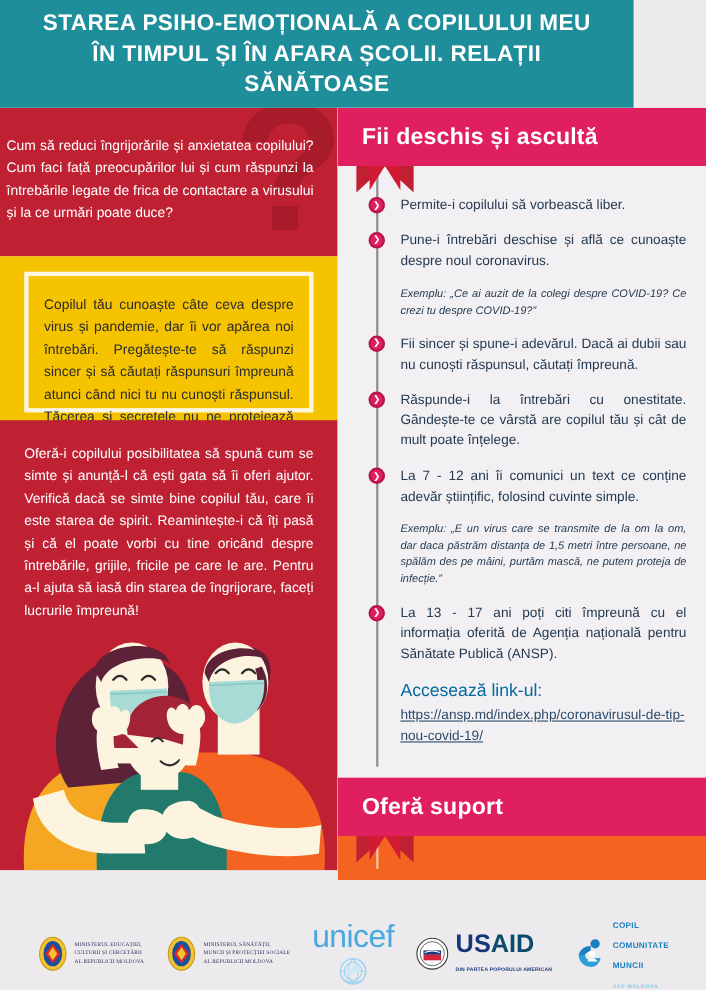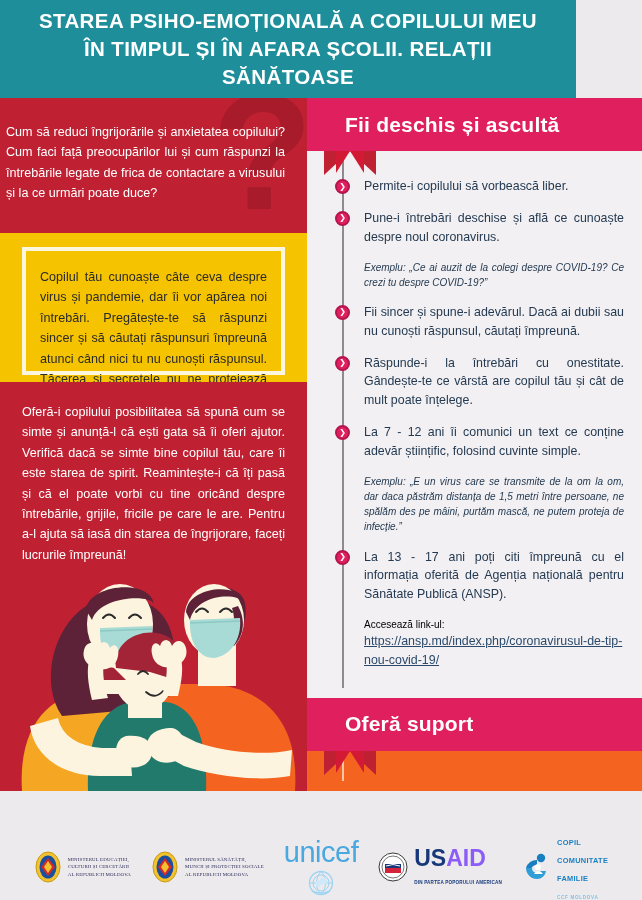--- a/index.html
+++ b/index.html
@@ -68,21 +68,21 @@
   .family{position:absolute;left:0;bottom:0;width:307px;height:215px;z-index:2;}
 
   
   .right-col{position:absolute;left:307px;top:98px;width:335px;height:702px;background:#eceaec;overflow:hidden;}
 
   .sec-head{
     position:relative;width:335px;height:53px;
     background:#e01f5e;display:flex;align-items:center;
   }
   .sec-head h2{
-    margin:16px;padding:0 0 0 22px;
+    margin:0;padding:0 0 0 22px;
     color:#ffffff;font-size:21px;font-weight:bold;letter-spacing:.2px;
   }
   .ribbon-tail{
     position:absolute;left:17px;top:100%;
     width:0;height:0;
     border-left:26px solid #bf2133;
     border-right:26px solid #bf2133;
     border-bottom:24px solid transparent;
     z-index:4;
   }
@@ -122,21 +122,21 @@
     color:#243a52;font-size:12.4px;line-height:1.52;text-align:justify;
   }
   .note-row{
     position:relative;display:flex;margin:0 0 13px 0;padding:0 18px 0 57px;
   }
   .note-text{
     color:#243a52;font-size:10px;line-height:1.52;
     font-style:italic;text-align:justify;
   }
   .link-row{position:relative;padding:0 18px 0 57px;margin:0 0 14px 0;}
-  .link-lead{color:#000000;font-size:10px;line-height:1.52;display:block;}
+  .link-lead{color:#0369a1;font-size:16px;line-height:1.52;display:block;}
   .link-url{
     color:#2b4a6b;font-size:12.4px;line-height:1.52;
     text-decoration:underline;word-break:break-all;display:block;
   }
 
   
   .footer{
     position:absolute;left:0;top:800px;width:642px;height:100px;
     background:#eceaec;
     display:flex;align-items:center;justify-content:center;gap:20px;
@@ -149,21 +149,21 @@
     font-size:4.9px;line-height:1.45;color:#2b2b5a;
     letter-spacing:.15px;white-space:nowrap;
   }
   .unicef{display:flex;align-items:center;gap:3px;flex-direction:column;}
   .unicef-word{
     color:#4aa8e0;font-size:29px;line-height:1;letter-spacing:-.5px;
   }
   .usaid{display:flex;align-items:center;gap:6px;}
   .usaid-word{font-size:23px;font-weight:bold;line-height:1;}
   .usaid-word .u1{color:#16377a;}
-  .usaid-word .u2{color:#8b5cf6;}
+  .usaid-word .u2{color:#0c4a6e;}
   .usaid-sub{font-size:4.6px;color:#16377a;letter-spacing:.2px;font-weight:bold;}
   .ccf{display:flex;align-items:center;gap:5px;}
   .ccf-txt{color:#1a7fc1;font-size:7.4px;font-weight:bold;line-height:1.35;letter-spacing:.3px;}
   .ccf-sub{color:#7fc4e8;font-size:4.6px;font-weight:bold;letter-spacing:.7px;}
 </style>
 </head>
 <body>
 
 <div class="poster">
 
@@ -387,19 +387,19 @@
       <svg width="30" height="30" viewBox="0 0 30 30">
         <circle cx="19" cy="6" r="4.2" fill="#1a7fc1"></circle>
         <path d="M4 16 a11 11 0 0 1 11 -8 l0 5 a6 6 0 0 0 -6 5 z" fill="#1a7fc1"></path>
         <path d="M4 16 a11 11 0 0 0 11 11 a9 9 0 0 0 9 -8 l-5 0 a5 5 0 0 1 -9 -3 z" fill="#2f9ed6"></path>
         <circle cx="16" cy="15" r="3" fill="#ffffff"></circle>
         <path d="M12 22 a5 5 0 0 1 9 0 z" fill="#ffffff"></path>
       </svg>
       <span>
         <span class="ccf-txt">COPIL</span><br>
         <span class="ccf-txt">COMUNITATE</span><br>
-        <span class="ccf-txt">FAMILIE</span><br>
+        <span class="ccf-txt">MUNCII</span><br>
         <span class="ccf-sub">CCF MOLDOVA</span>
       </span>
     </div>
   </div>
 
 </div>
 
 </body></html>

